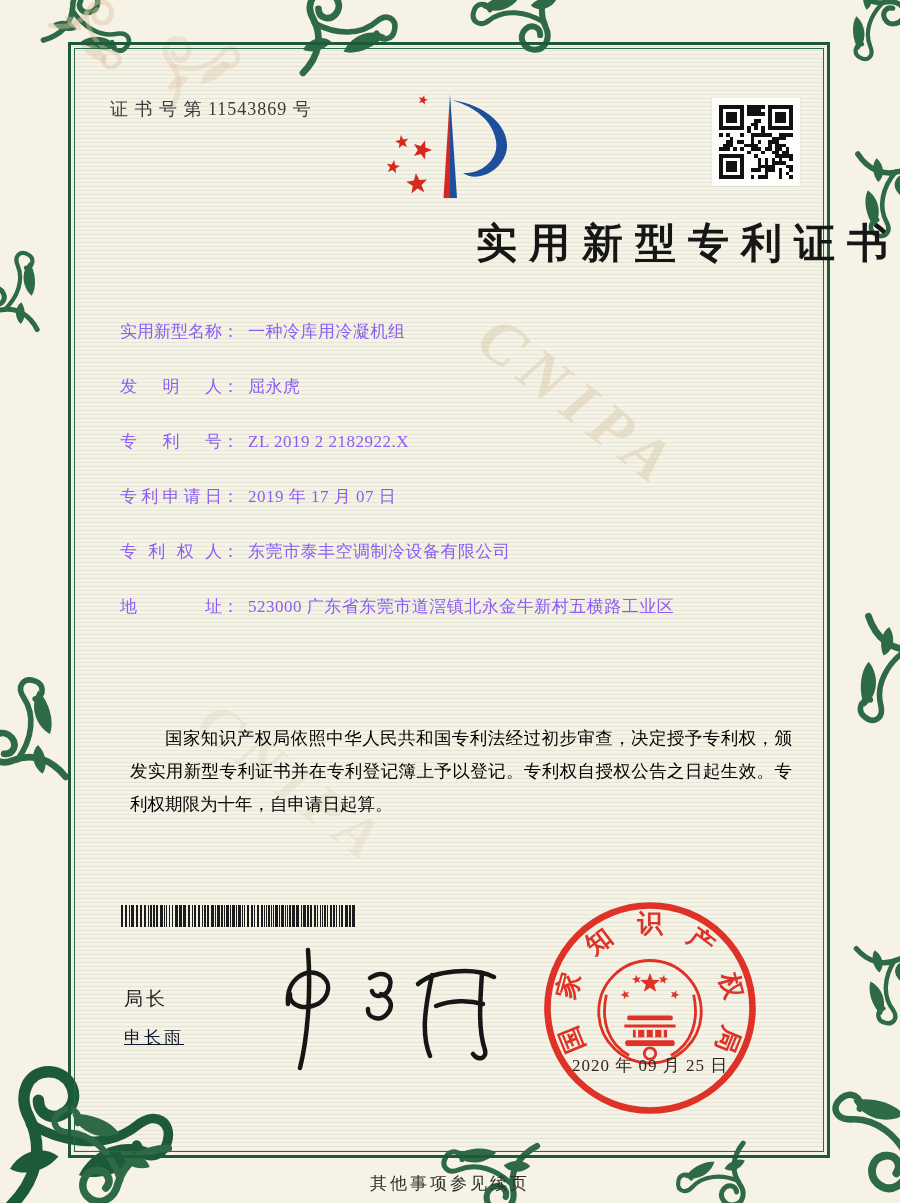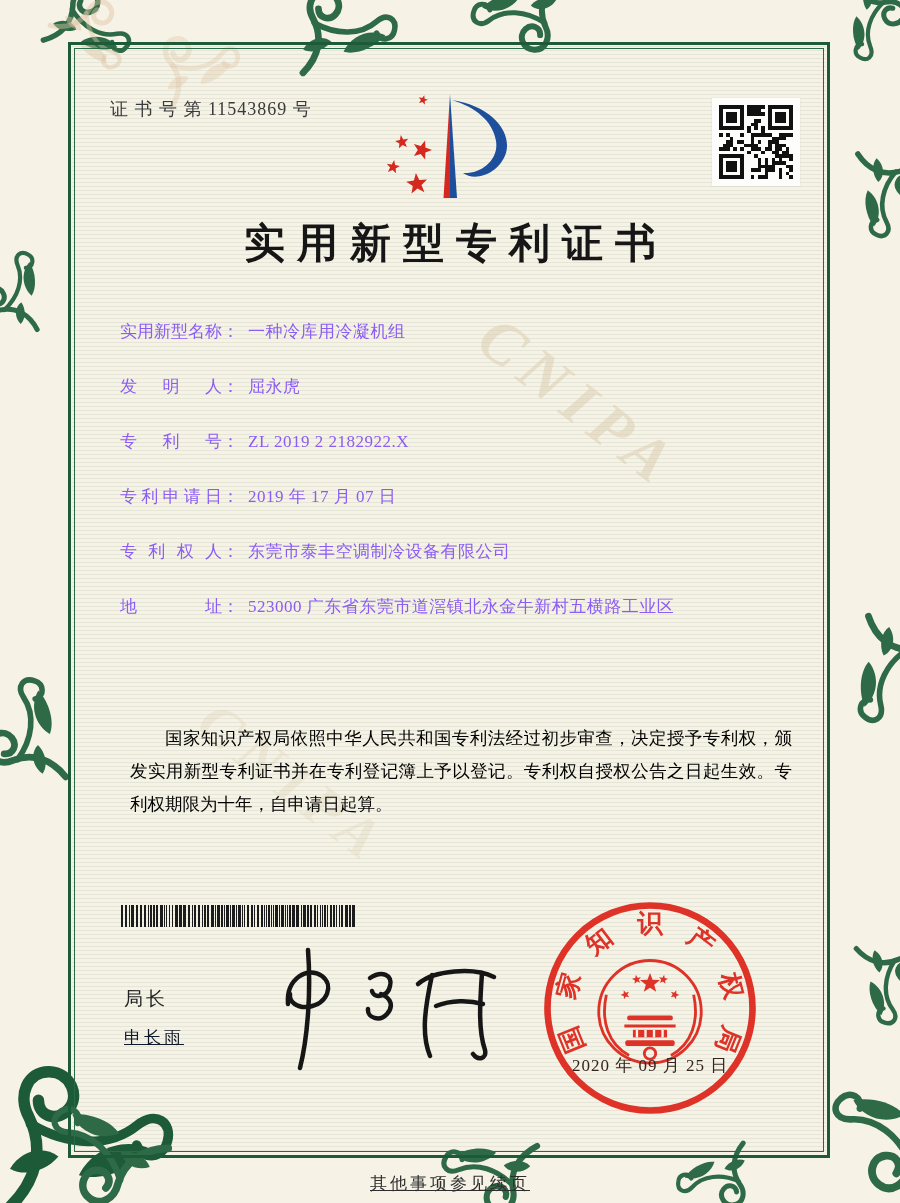--- a/index.html
+++ b/index.html
@@ -22,21 +22,21 @@
 
   .watermark{position:absolute;font-weight:bold;font-style:italic;
     letter-spacing:10px;color:#dccfb2;transform-origin:left top;white-space:nowrap;}
 
   .cert-no{position:absolute;left:110px;top:97px;font-size:18px;color:#3a3a3a;letter-spacing:1px;}
 
   .logo{position:absolute;left:378px;top:90px;width:160px;height:110px;}
   .qr-wrap{position:absolute;left:712px;top:98px;width:88px;height:88px;background:#fdfdfb;
     display:flex;align-items:center;justify-content:center;box-shadow:0 0 2px rgba(0,0,0,0.08);}
 
-  .title{position:absolute;left:0;top:216px;width:100%;text-align:center;
+  .title{position:absolute;left:0;top:216px;width:100%;text-align:right;
     font-size:41px;font-weight:bold;color:#161616;letter-spacing:12px;text-indent:12px;}
 
   .fields{position:absolute;left:120px;top:320px;width:690px;}
   .field-row{height:22px;margin-bottom:33px;font-size:17px;color:#8b5cf6;white-space:nowrap;}
   .field-label{display:inline-block;width:102px;text-align:justify;text-align-last:justify;vertical-align:bottom;}
   .field-sep{display:inline-block;}
   .field-value{display:inline-block;margin-left:9px;letter-spacing:0.5px;}
 
   .grant-row{position:absolute;left:120px;top:652px;width:690px;font-size:17px;color:#2d2d2d;white-space:nowrap;}
   .grant-no{position:absolute;left:340px;top:0;}
@@ -52,21 +52,21 @@
   .signature{position:absolute;left:250px;top:942px;width:260px;height:132px;}
 
   .seal{position:absolute;left:538px;top:896px;width:224px;height:224px;}
   .seal svg{position:absolute;left:0;top:0;}
   .seal-date{position:absolute;left:6px;top:158px;width:212px;text-align:center;
     font-size:17px;color:#35231e;letter-spacing:1px;white-space:nowrap;}
 
   .page-num{position:absolute;left:68px;top:1120px;width:762px;text-align:center;
     font-size:16px;color:#333;letter-spacing:2px;}
   .continuation{position:absolute;left:0;top:1172px;width:900px;text-align:center;
-    font-size:17px;color:#2e2e2e;letter-spacing:3px;text-decoration:underline;}
+    font-size:17px;color:#2e2e2e;letter-spacing:3px;}
 </style>
 </head>
 <body>
 
 <div class="page">
 
   <svg width="0" height="0" style="position:absolute">
     <defs>
       <g id="flourish">
         <path d="M4,84 C22,74 30,58 26,40 C23,28 31,17 42,20 C53,23 55,37 46,42 C39,46 31,41 33,33" fill="none" stroke="currentColor" stroke-width="6" stroke-linecap="round"></path>

